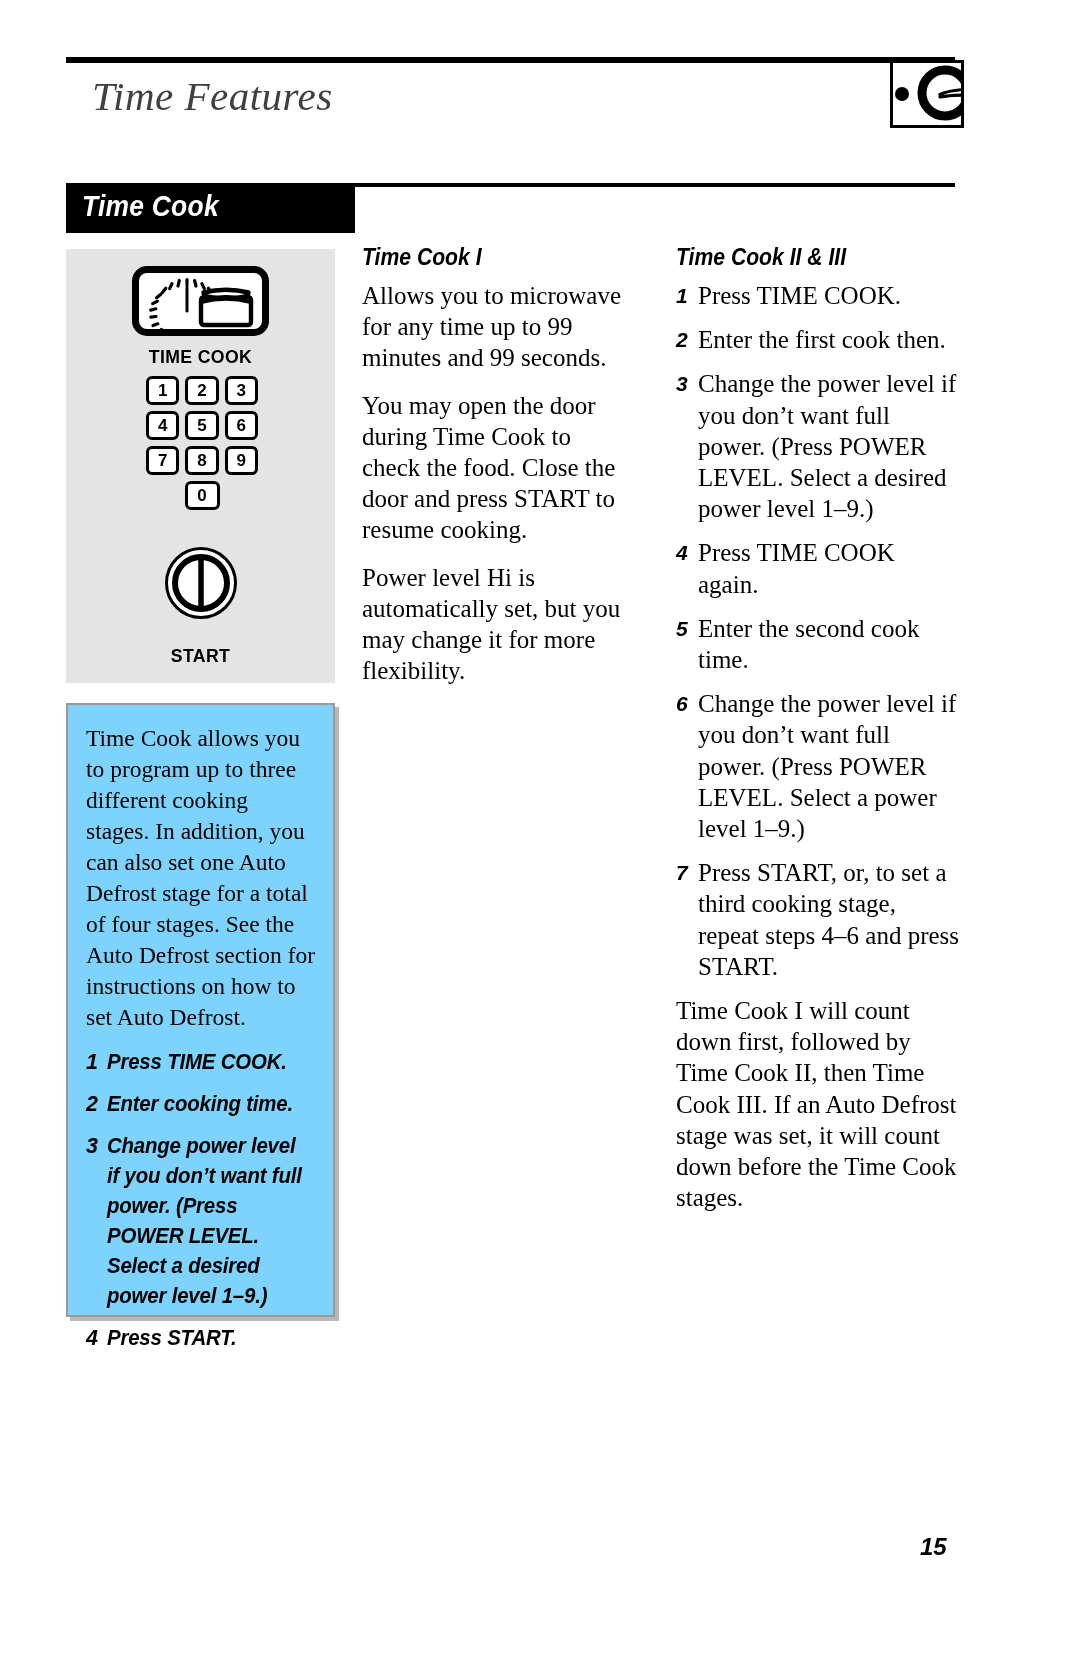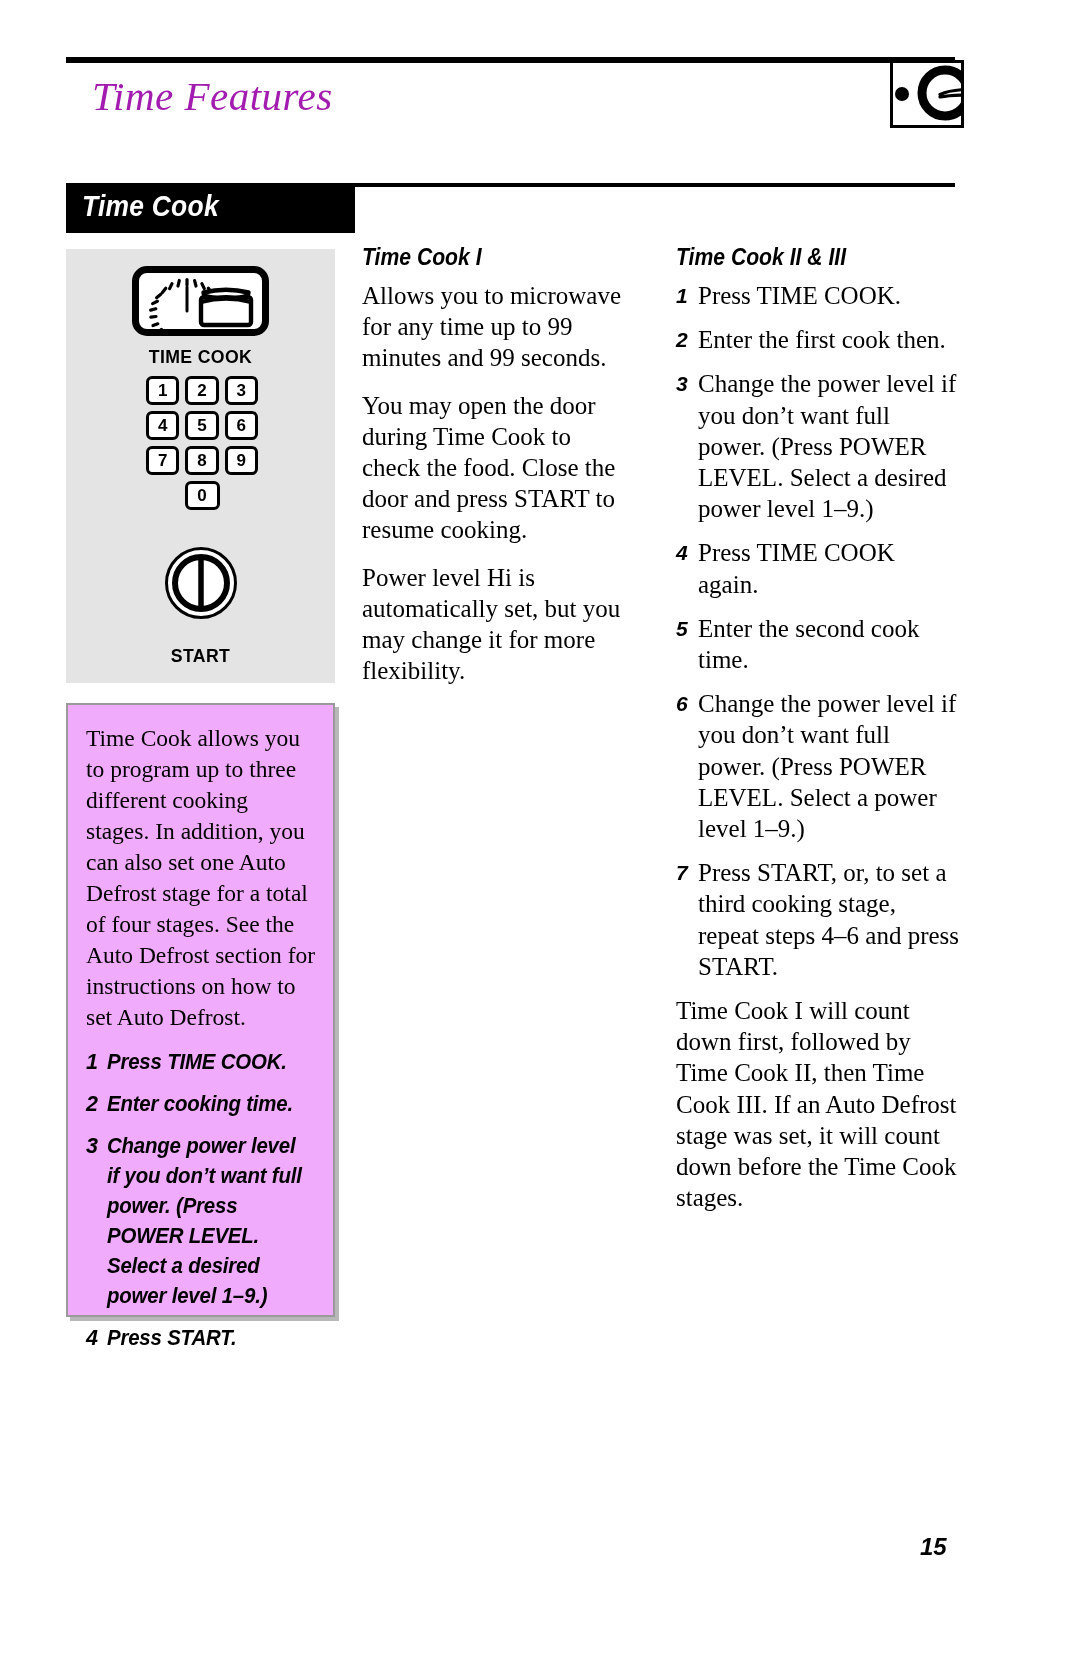--- a/index.html
+++ b/index.html
@@ -26,21 +26,21 @@
     background: #000;
   }
   #page-title {
     position: absolute;
     left: 92px;
     top: 72px;
     font-family: "Liberation Serif", "DejaVu Serif", serif;
     font-style: italic;
     font-size: 41px;
     letter-spacing: 0.5px;
-    color: #a21caf;
+    color: #404040;
     white-space: nowrap;
   }
 
   
   #brand-logo-box {
     position: absolute;
     left: 890px;
     top: 60px;
     width: 68px;
     height: 62px;
@@ -166,21 +166,21 @@
     height: 74px;
   }
 
   
   #info-box {
     position: absolute;
     left: 66px;
     top: 703px;
     width: 269px;
     height: 614px;
-    background: #f0abfc;
+    background: #7dd3fc;
     border: 2px solid #9a9a9a;
     box-sizing: border-box;
     box-shadow: 4px 4px 0 #b8b8b8;
   }
   #info-box .ib-inner {
     padding: 18px 16px 0 18px;
   }
   #info-box p.ib-para {
     margin: 0 0 14px 0;
     font-family: "Liberation Serif", "DejaVu Serif", serif;

